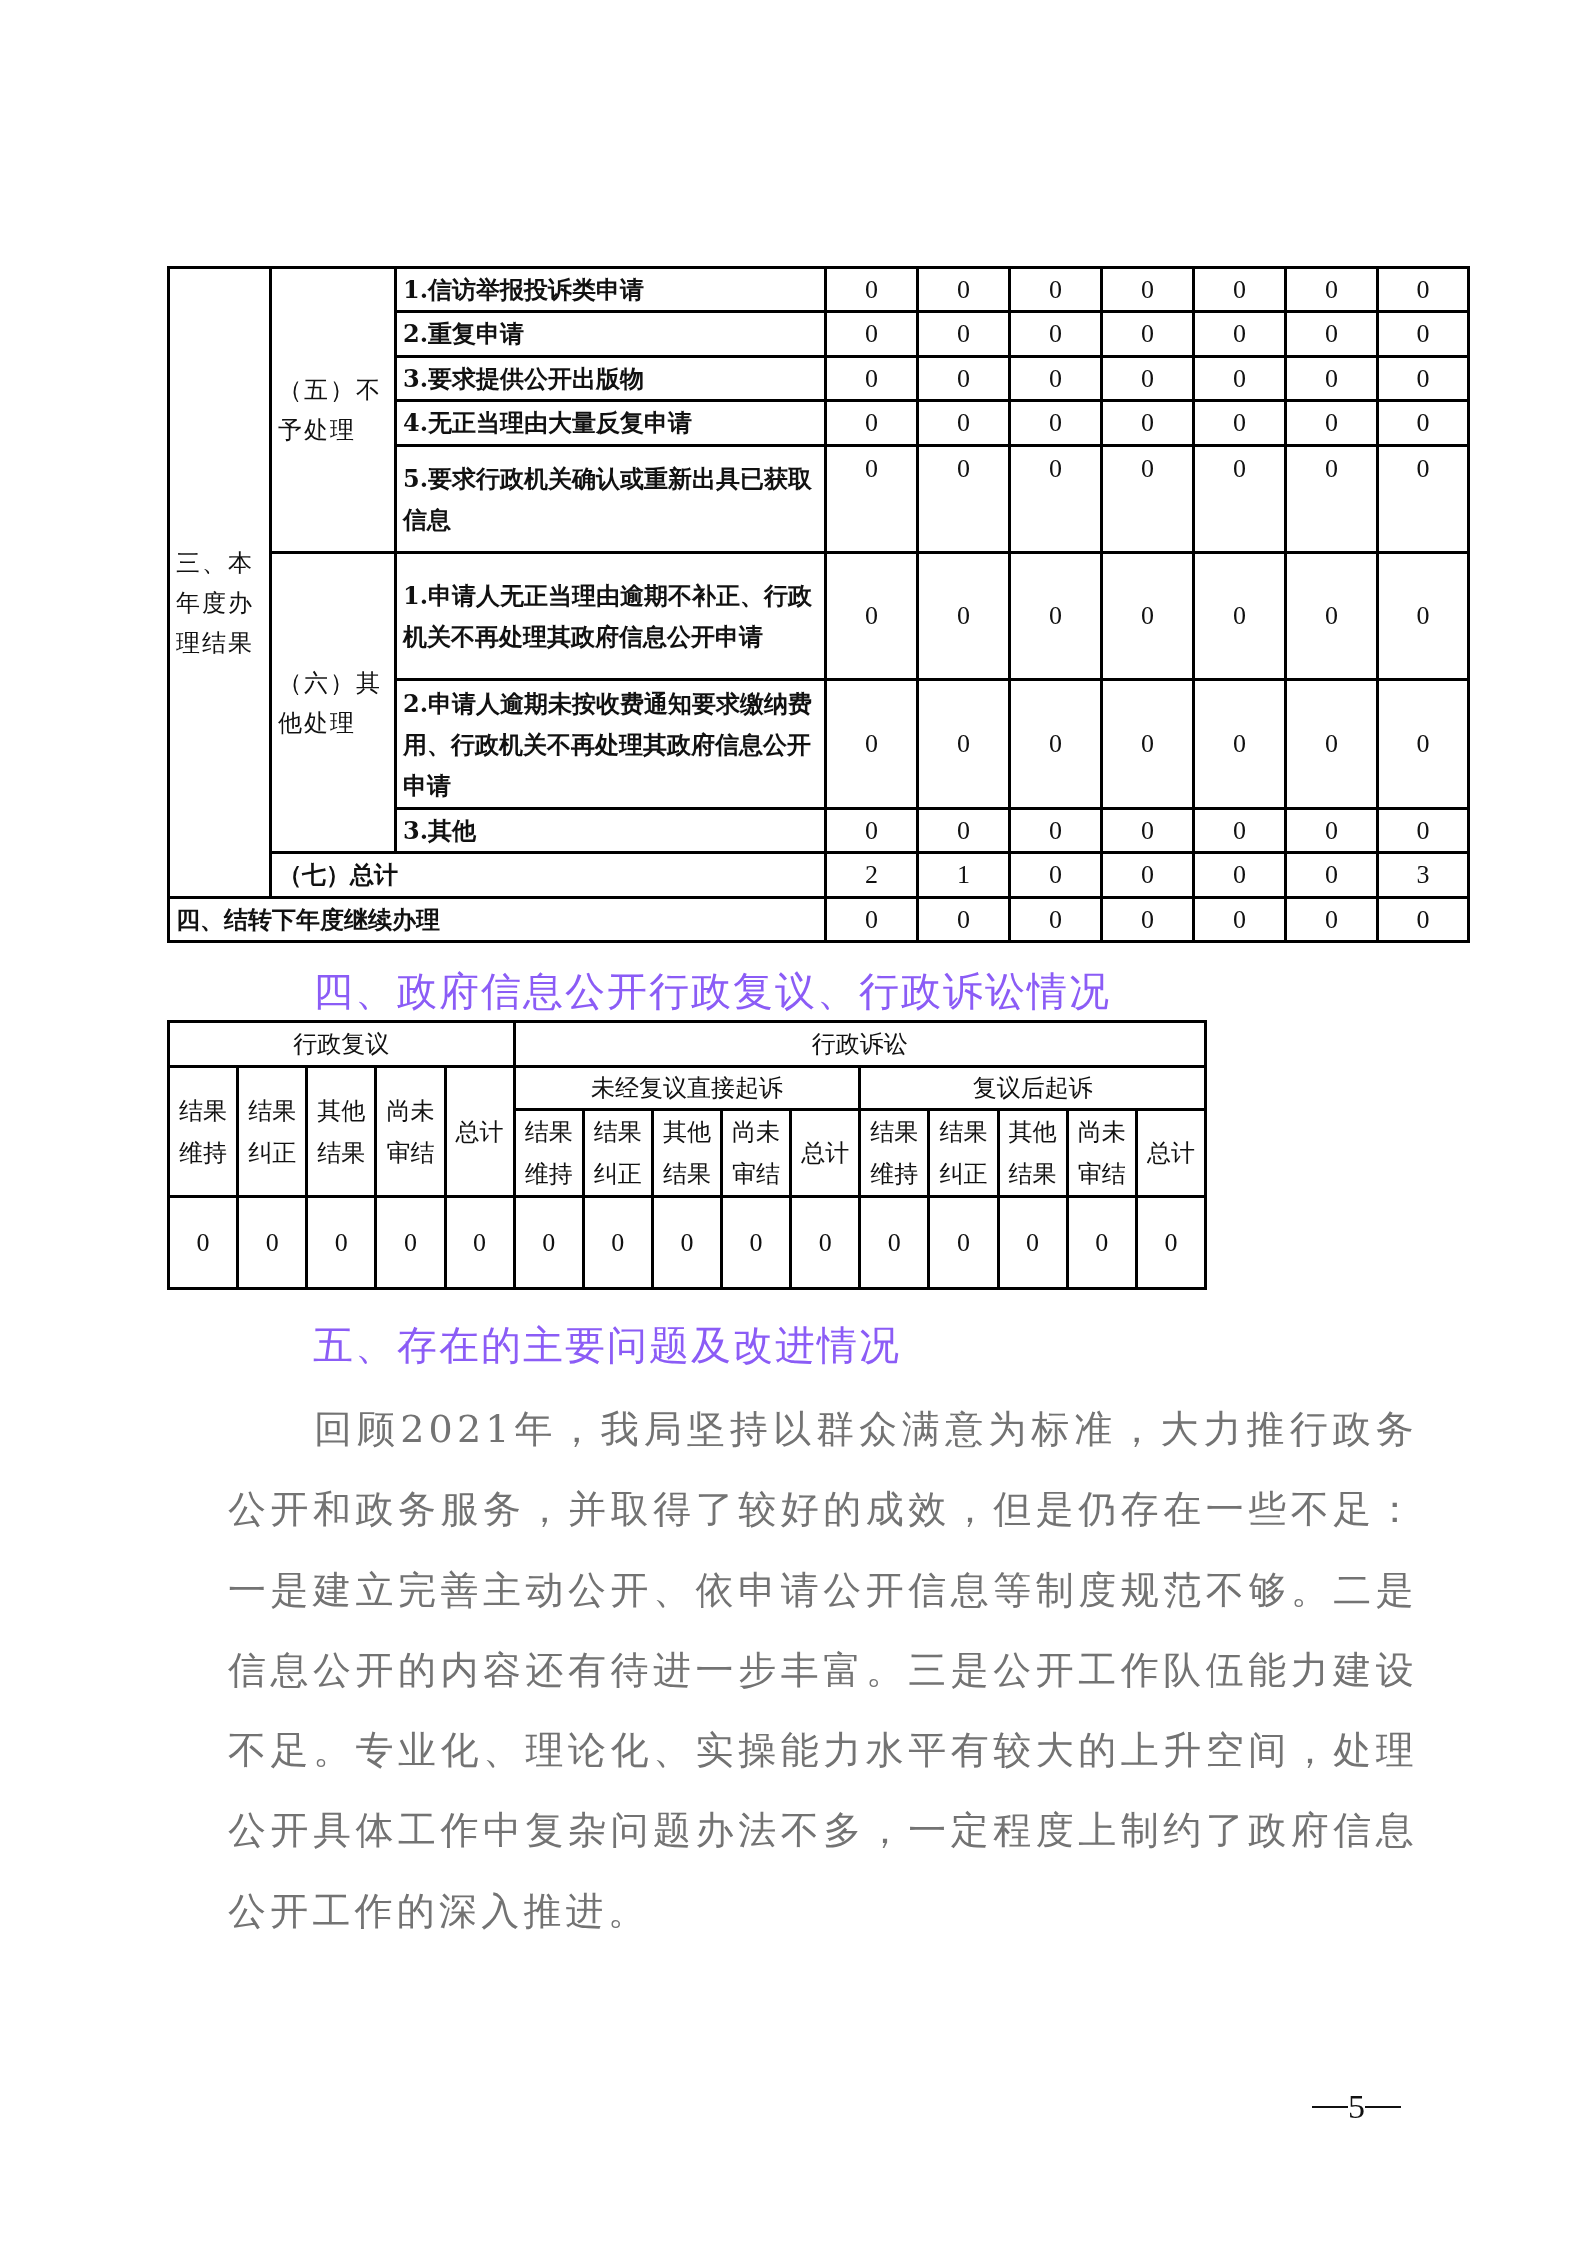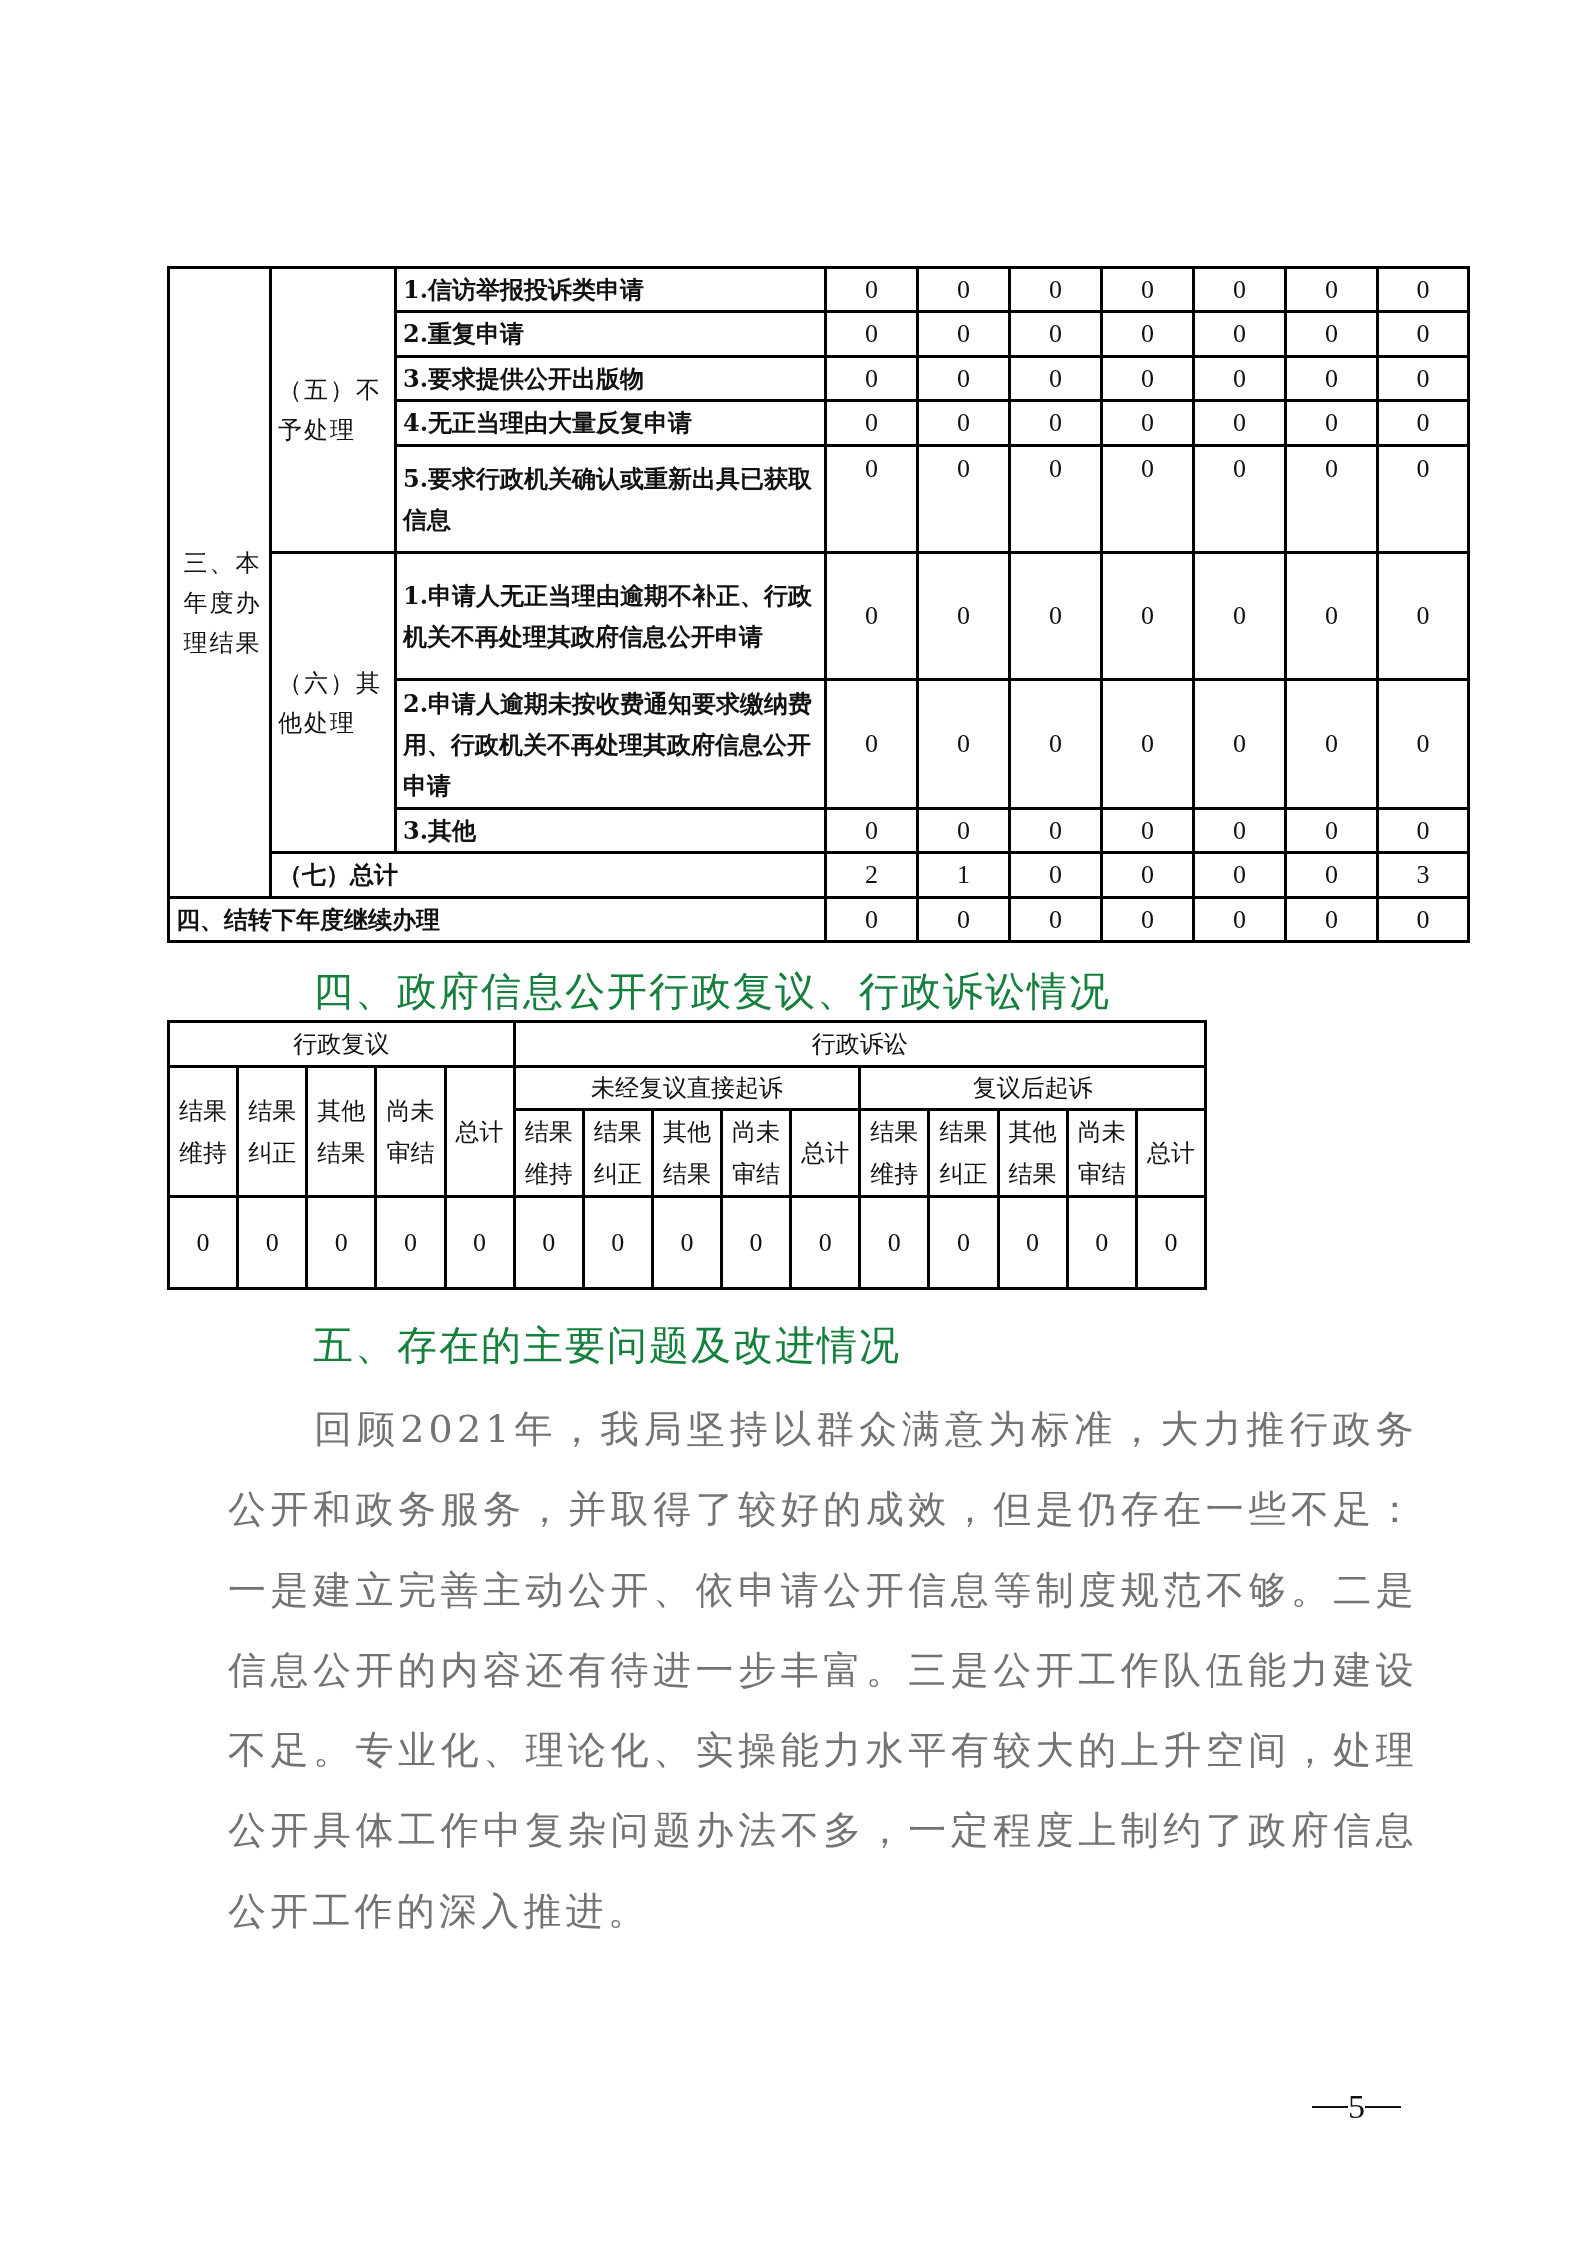--- a/index.html
+++ b/index.html
@@ -9,26 +9,26 @@
 
   table { border-collapse: collapse; table-layout: fixed; position: absolute; }
   td { border: 3px solid #000; padding: 0; font-size: 24px; line-height: 40px; vertical-align: middle; }
 
   
   #t1 { left: 167px; top: 266px; width: 1300px; }
   #t1 td.lbl { text-align: left; padding-left: 6px; font-weight: bold; }
   #t1 td.num { text-align: center; font-family: "Liberation Serif", serif; font-size: 26px; }
   #t1 td.num.top { vertical-align: top; padding-top: 2px; }
   #t1 td.grp { vertical-align: middle; padding-left: 6px; letter-spacing: 2px; }
-  #t1 td.sec { vertical-align: middle; padding-left: 6px; letter-spacing: 2px; text-align: center; }
+  #t1 td.sec { vertical-align: middle; padding-left: 6px; letter-spacing: 2px; }
   #t1 td.wrap { line-height: 41px; }
 
   
   .h2 { position: absolute; font-family: "DejaVu Sans", "Liberation Sans", sans-serif;
-        font-size: 40px; letter-spacing: 2px; color: #15803d; white-space: nowrap; }
+        font-size: 40px; letter-spacing: 2px; color: #8b5cf6; white-space: nowrap; }
   #h-four { left: 313px; top: 964px; }
   #h-five { left: 313px; top: 1318px; }
 
   
   #t2 { left: 167px; top: 1020px; width: 1040px; }
   #t2 td { text-align: center; line-height: 40px; font-size: 24px; }
   #t2 td.num { font-family: "Liberation Serif", serif; font-size: 26px; }
   #t2 td.hdr2 { line-height: 42px; }
 
   

